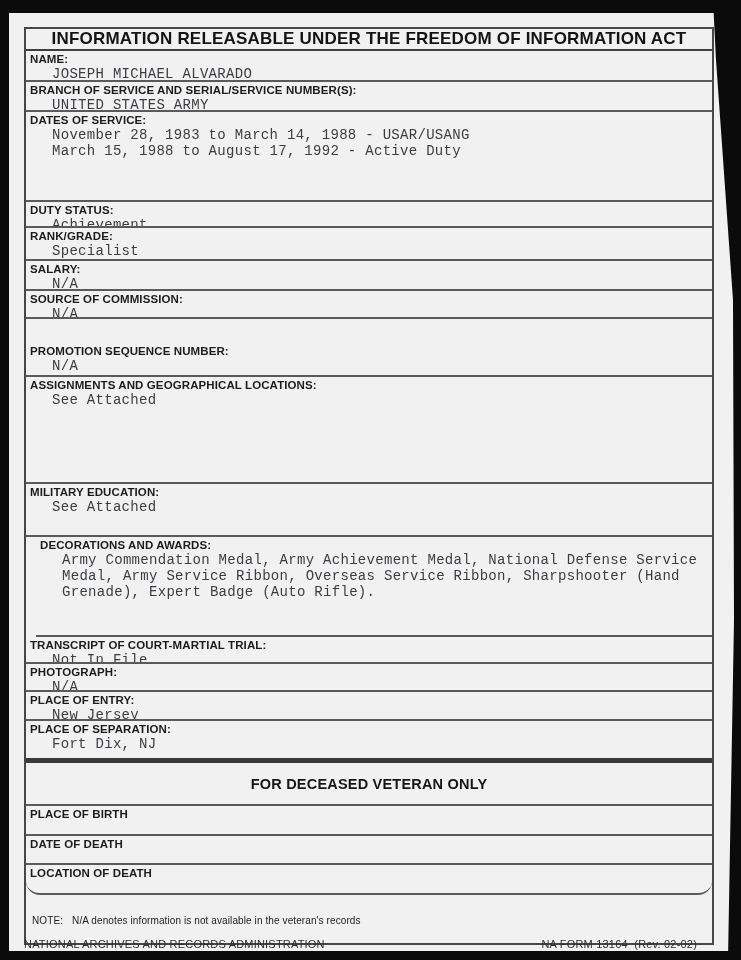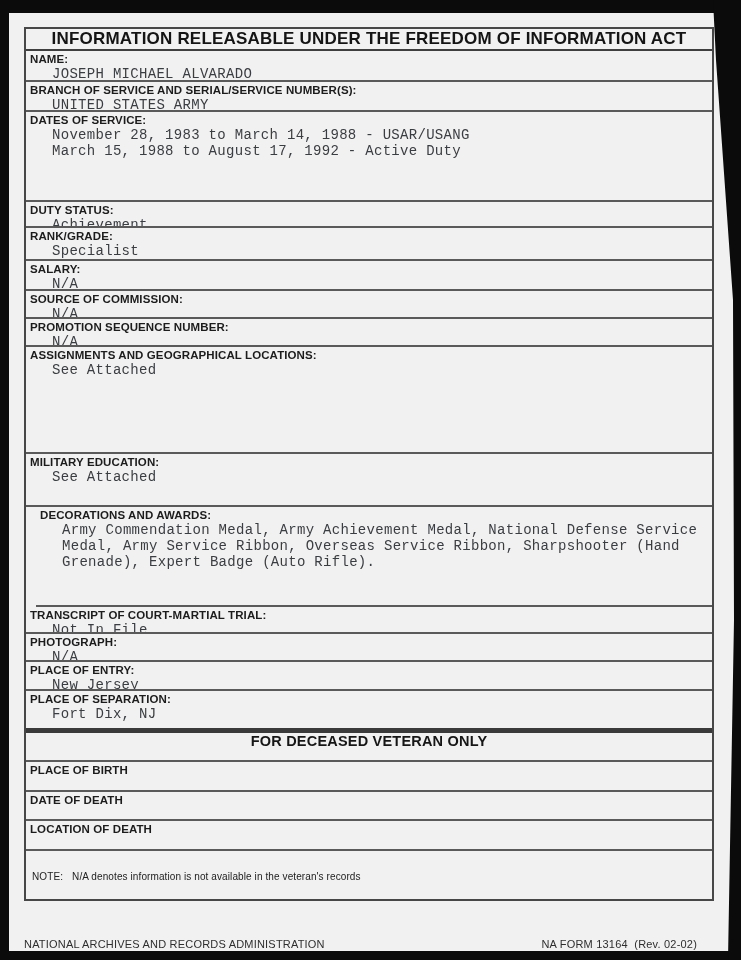--- a/index.html
+++ b/index.html
@@ -32,21 +32,21 @@
     font-weight:bold;font-size:11.5px;line-height:13px;color:#1c1c1c;
     letter-spacing:0.1px;white-space:pre;
   }
   .value{
     font-family:"Liberation Mono","DejaVu Sans Mono",monospace;
     font-size:14px;line-height:16px;color:#3a3e42;
     padding-left:22px;letter-spacing:0.3px;white-space:pre;
   }
   .thick-bottom{border-bottom:5px solid #3a3a3a;}
   .deceased-header-row{
-    height:29px;display:flex;align-items:flex-start;justify-content:center;padding:0;
+    height:43px;display:flex;align-items:center;justify-content:center;padding:0;
   }
   .deceased-header-row .hdr{
     font-weight:bold;font-size:14.5px;color:#161616;letter-spacing:0.2px;
   }
   .note-row{
     display:flex;align-items:center;gap:9px;padding-left:6px;
   }
   .note-row .note-label, .note-row .note-text{
     font-size:10px;color:#222;letter-spacing:0.1px;white-space:pre;
   }
@@ -97,21 +97,21 @@
   <div class="row" style="height:30px;">
     <div class="label">SALARY:</div>
     <div class="value">N/A</div>
   </div>
 
   <div class="row" style="height:28px;">
     <div class="label">SOURCE OF COMMISSION:</div>
     <div class="value">N/A</div>
   </div>
 
-  <div class="row" style="height:28px;">
+  <div class="row" style="height:34px;margin-top:24px;">
     <div class="label">PROMOTION SEQUENCE NUMBER:</div>
     <div class="value">N/A</div>
   </div>
 
   <div class="row" style="height:107px;">
     <div class="label">ASSIGNMENTS AND GEOGRAPHICAL LOCATIONS:</div>
     <div class="value">See Attached</div>
   </div>
 
   <div class="row" style="height:53px;">
@@ -151,21 +151,21 @@
   </div>
 
   <div class="row" style="height:30px;">
     <div class="label">PLACE OF BIRTH</div>
   </div>
 
   <div class="row" style="height:29px;">
     <div class="label">DATE OF DEATH</div>
   </div>
 
-  <div class="row" style="height:30px;">
+  <div class="row" style="height:30px;border-radius:14px;">
     <div class="label">LOCATION OF DEATH</div>
   </div>
 
 
   <div class="row note-row" style="height:48px;">
     <span class="note-label">NOTE:</span>
     <span class="note-text">N/A denotes information is not available in the veteran's records</span>
   </div>
 
 </div>

